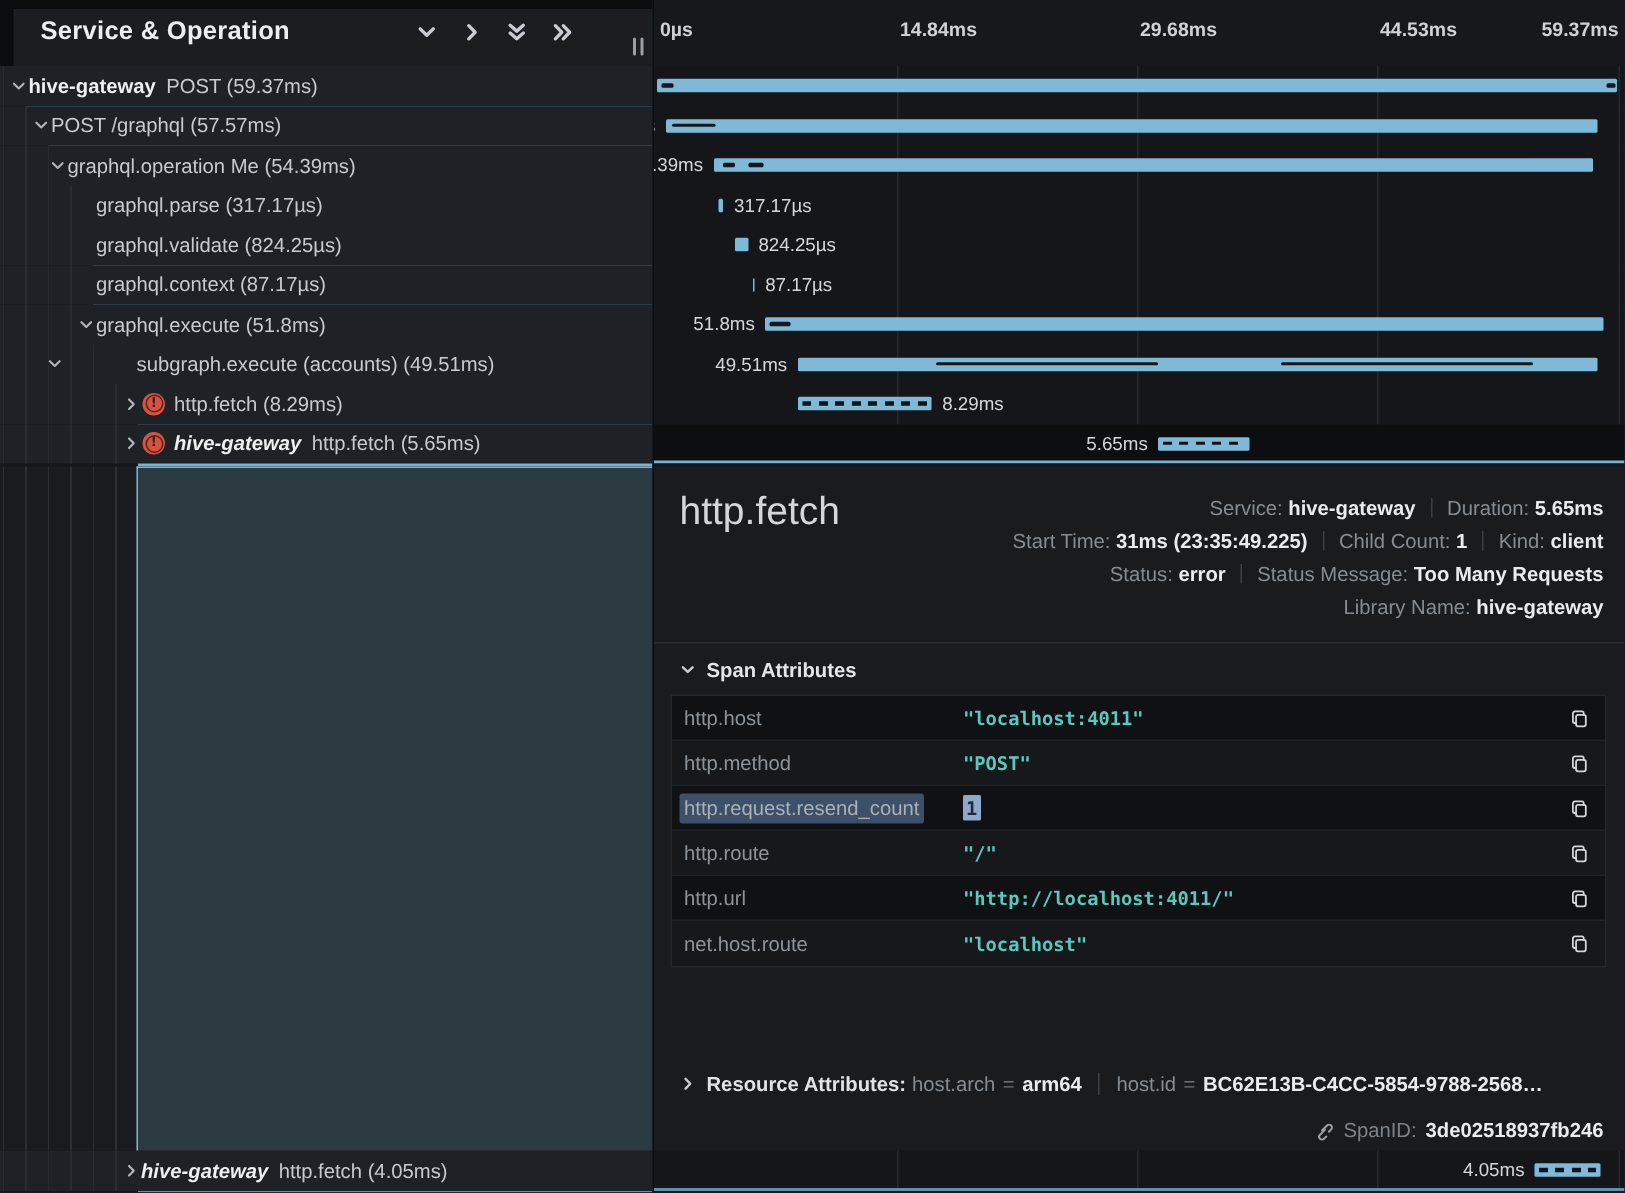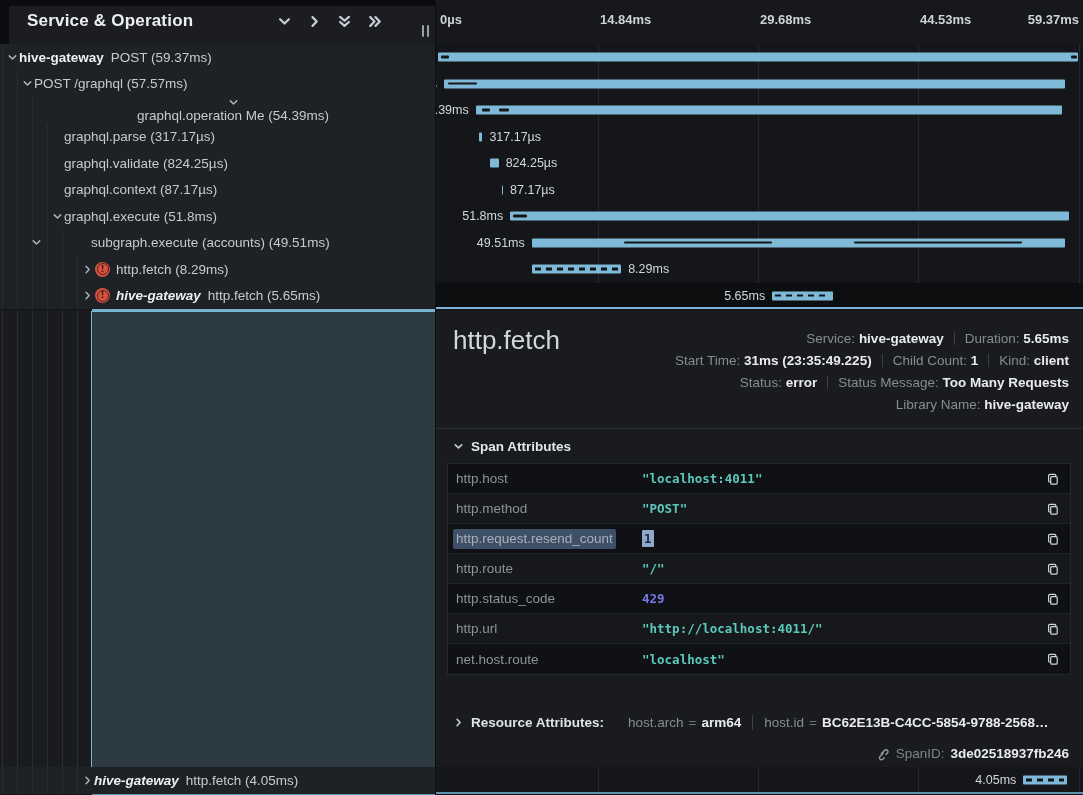--- a/index.html
+++ b/index.html
@@ -67,21 +67,21 @@
   .attr-row:nth-child(odd){background:#0f1114;}
   .attr-row:nth-child(even){background:#16181b;}
   .attr-key{width:186px;flex:none;margin-left:8px;color:#8d939b;white-space:nowrap;}
   .attr-key .hl{background:#3d5068;color:#a9b0b8;padding:2px 3px 3px 3px;border-radius:2px;margin-left:-3px;}
   .attr-value{font-family:"DejaVu Sans Mono","Liberation Mono",monospace;font-size:12.5px;font-weight:700;white-space:nowrap;}
   .attr-value.string{color:#5cc8bd;}
   .attr-value.number{color:#7678e6;}
   .attr-value .hl{background:#8fa9cb;color:#222a3e;padding:1px 2px;border-radius:1px;}
   .copy-btn{margin-left:auto;margin-right:9px;width:16px;height:16px;display:flex;align-items:center;justify-content:center;cursor:pointer;}
   .resource-row{position:absolute;left:17px;top:404px;right:15px;display:flex;align-items:center;white-space:nowrap;overflow:hidden;}
-  .res-title{font-weight:700;color:#dfe2e6;margin:0 24px 0 7px;}
+  .res-title{font-weight:700;color:#dfe2e6;margin:0 4px 0 7px;}
   .res-key{color:#868c93;}
   .res-eq{color:#6e747b;margin:0 5px;}
   .res-val{color:#e9ebee;font-weight:700;}
   .res-sep{display:inline-block;width:1px;height:15px;background:#3c4046;margin:0 11px;flex:none;}
   .spanid-row{position:absolute;right:15px;top:435px;display:flex;align-items:center;gap:6px;}
   .spanid-label{color:#7d838b;}
   .spanid-value{color:#e9ebee;font-weight:700;}
   svg.ic{display:block;}
 </style>
 </head>
@@ -133,21 +133,21 @@
           <span class="tree-label"><span class="tree-svc">hive-gateway</span>POST (59.37ms)</span>
         </div>
         <div class="tree-row" style="top: 70.5px; padding-left: 20px; --ul: 32px; --gw: 22px;">
           <span class="tree-chevron">
             <svg class="ic" width="11" height="11" viewBox="0 0 12 12" fill="none" stroke="#aeb4ba" stroke-width="1.6" stroke-linecap="round" stroke-linejoin="round">
               <path d="M2.5 4.2 L6 7.6 L9.5 4.2"></path>
             </svg>
           </span>
           <span class="tree-label">POST /graphql (57.57ms)</span>
         </div>
-        <div class="tree-row" style="top: 97px; padding-left: 31px; flex-direction: column; --ul: 47px; --gw: 37px;">
+        <div class="tree-row" style="top: 97px; padding-left: 31px; --ul: 47px; --gw: 37px;">
           <span class="tree-chevron">
             <svg class="ic" width="11" height="11" viewBox="0 0 12 12" fill="none" stroke="#aeb4ba" stroke-width="1.6" stroke-linecap="round" stroke-linejoin="round">
               <path d="M2.5 4.2 L6 7.6 L9.5 4.2"></path>
             </svg>
           </span>
           <span class="tree-label">graphql.operation Me (54.39ms)</span>
         </div>
         <div class="tree-row" style="top: 123.5px; padding-left: 50px; --ul: 62px; --gw: 52px;">
           <span class="tree-chevron"></span>
           <span class="tree-label">graphql.parse (317.17µs)</span>
@@ -318,30 +318,20 @@
             <div class="copy-btn">
               <svg class="ic" width="14" height="14" viewBox="0 0 14 14" fill="none" stroke="#d2d6da" stroke-width="1.2" stroke-linecap="round" stroke-linejoin="round">
                 <path d="M9.8 4.6 V3.4 a1.1 1.1 0 0 0 -1.1 -1.1 H4 a1.4 1.4 0 0 0 -1.4 1.4 v5.2 a1.1 1.1 0 0 0 1.1 1.1 h1"></path>
                 <rect x="4.7" y="4.6" width="6.5" height="7.6" rx="1.3"></rect>
               </svg>
             </div>
           </div>
           <div class="attr-row">
             <div class="attr-key">http.route</div>
             <div class="attr-value string">"/"</div>
-            <div class="copy-btn">
-              <svg class="ic" width="14" height="14" viewBox="0 0 14 14" fill="none" stroke="#d2d6da" stroke-width="1.2" stroke-linecap="round" stroke-linejoin="round">
-                <path d="M9.8 4.6 V3.4 a1.1 1.1 0 0 0 -1.1 -1.1 H4 a1.4 1.4 0 0 0 -1.4 1.4 v5.2 a1.1 1.1 0 0 0 1.1 1.1 h1"></path>
-                <rect x="4.7" y="4.6" width="6.5" height="7.6" rx="1.3"></rect>
-              </svg>
-            </div>
-          </div>
-          <div class="attr-row">
-            <div class="attr-key">http.status_code</div>
-            <div class="attr-value number">429</div>
             <div class="copy-btn">
               <svg class="ic" width="14" height="14" viewBox="0 0 14 14" fill="none" stroke="#d2d6da" stroke-width="1.2" stroke-linecap="round" stroke-linejoin="round">
                 <path d="M9.8 4.6 V3.4 a1.1 1.1 0 0 0 -1.1 -1.1 H4 a1.4 1.4 0 0 0 -1.4 1.4 v5.2 a1.1 1.1 0 0 0 1.1 1.1 h1"></path>
                 <rect x="4.7" y="4.6" width="6.5" height="7.6" rx="1.3"></rect>
               </svg>
             </div>
           </div>
           <div class="attr-row">
             <div class="attr-key">http.url</div>
             <div class="attr-value string">"http://localhost:4011/"</div>

